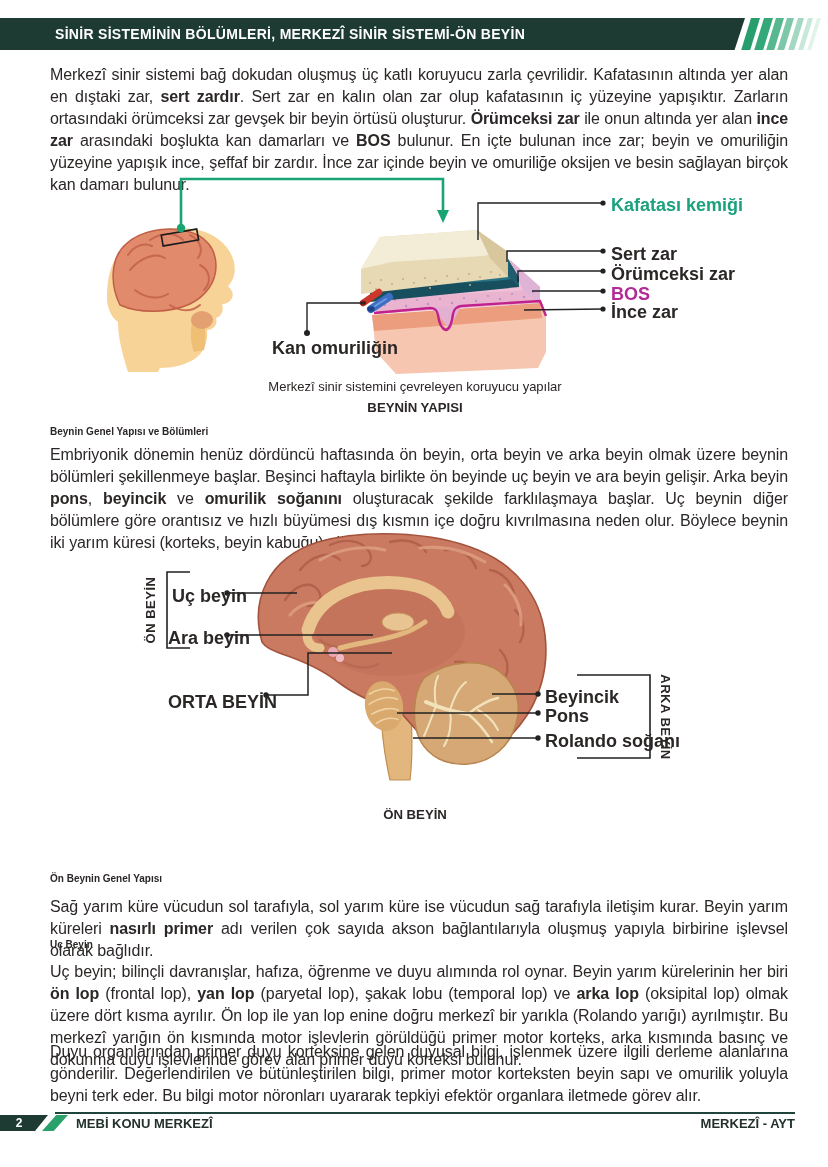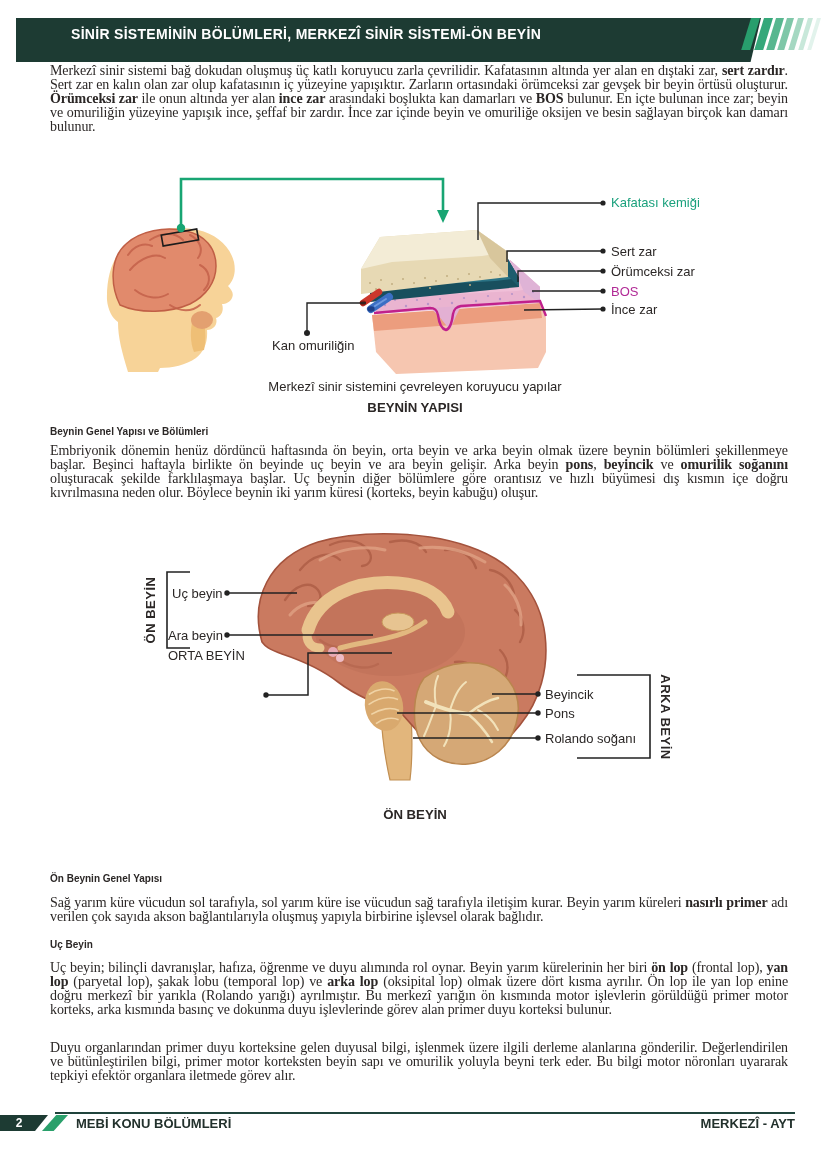--- a/index.html
+++ b/index.html
@@ -1,33 +1,33 @@
 <!DOCTYPE html>
 <html><head>
 <meta charset="utf-8">
 <style>
   html,body{margin:0;padding:0;background:#ffffff;}
   .page{position:relative;width:828px;height:1167px;background:#ffffff;overflow:hidden;
         font-family:"Liberation Sans", sans-serif;color:#2b2726;}
   
-  .hbar{position:absolute;left:0;top:18px;width:745px;height:44px;background:#1d3b33;
-        clip-path:polygon(0 0,100% 0,98.6% 100%,0 100%);margin-left:16px;}
+  .hbar{position:absolute;left:0;top:18px;width:745px;height:32px;background:#1d3b33;
+        clip-path:polygon(0 0,100% 0,98.6% 100%,0 100%);}
   .hbar .title{display:block;line-height:32px;padding-left:55px;color:#ffffff;
         font-size:14px;font-weight:bold;letter-spacing:.3px;white-space:nowrap;}
   .hstripes{position:absolute;left:745px;top:18px;width:83px;height:32px;}
   .hstripes i{position:absolute;top:0;height:32px;transform:skewX(-17deg);transform-origin:0 0;}
   
-  .par{position:absolute;left:50px;width:738px;font-size:14px;line-height:14px;
-       text-align:justify;letter-spacing:-.1px;font-family:Liberation Serif, serif;}
+  .par{position:absolute;left:50px;width:738px;font-size:16px;line-height:22px;
+       text-align:justify;letter-spacing:-.1px;}
   .par b{font-weight:bold;}
   .h{position:absolute;left:50px;font-size:10px;font-weight:bold;}
   .cap{position:absolute;left:50px;width:730px;text-align:center;font-size:13px;}
   .capb{font-weight:bold;font-size:13.2px;}
   
-  .flab{position:absolute;font-size:13px;font-weight:normal;white-space:nowrap;}
+  .flab{position:absolute;font-size:18px;font-weight:bold;white-space:nowrap;}
   .vlab{position:absolute;width:100px;height:18px;text-align:center;font-size:13px;
         font-weight:bold;letter-spacing:.5px;white-space:nowrap;}
   svg{position:absolute;}
   
   .frule{position:absolute;left:55px;top:1112px;width:740px;height:2px;background:#20443c;}
   .fbadge{position:absolute;left:0;top:1115px;width:48px;height:16px;background:#1d3b33;
           clip-path:polygon(0 0,100% 0,73% 100%,0 100%);color:#fff;font-size:12px;
           font-weight:bold;text-align:center;line-height:16px;padding-right:10px;box-sizing:border-box;}
   .fstripe{position:absolute;left:42px;top:1115px;width:26px;height:16px;background:#2aa06b;
           clip-path:polygon(55% 0,100% 0,45% 100%,0 100%);}
@@ -257,35 +257,35 @@
       <circle cx="266" cy="695" r="2.7"></circle>
         <circle cx="538" cy="694" r="2.7"></circle>
       <circle cx="538" cy="713" r="2.7"></circle>
         <circle cx="538" cy="738" r="2.7"></circle>
     </g>
   </svg>
 
   <div class="vlab" style="left:102px;top:601px;transform:rotate(-90deg)">ÖN BEYİN</div>
   <div class="flab" style="left:172px;top:586px">Uç beyin</div>
   <div class="flab" style="left:168px;top:628px">Ara beyin</div>
-  <div class="flab" style="left:168px;top:648px">ORTA BEYİN</div>
+  <div class="flab" style="left:168px;top:692px">ORTA BEYİN</div>
   <div class="flab" style="left:545px;top:687px">Beyincik</div>
   <div class="flab" style="left:545px;top:706px">Pons</div>
   <div class="flab" style="left:545px;top:731px">Rolando soğanı</div>
   <div class="vlab" style="left:614px;top:708px;transform:rotate(90deg)">ARKA BEYİN</div>
 
   <div class="cap capb" style="top:807px">ÖN BEYİN</div>
 
   <div class="h" style="top:873px">Ön Beynin Genel Yapısı</div>
   <div class="par" style="top:896px"><span>Sağ yarım küre vücudun sol tarafıyla, sol yarım küre ise vücudun sağ tarafıyla iletişim kurar. Beyin yarım küreleri </span><b>nasırlı primer</b><span> adı verilen çok sayıda akson bağlantılarıyla oluşmuş yapıyla birbirine işlevsel olarak bağlıdır.</span></div>
   <div class="h" style="top:939px">Uç Beyin</div>
   <div class="par" style="top:961px"><span>Uç beyin; bilinçli davranışlar, hafıza, öğrenme ve duyu alımında rol oynar. Beyin yarım kürelerinin her biri </span><b>ön lop</b><span> (frontal lop), </span><b>yan lop</b><span> (paryetal lop), şakak lobu (temporal lop) ve </span><b>arka lop</b><span> (oksipital lop) olmak üzere dört kısma ayrılır. Ön lop ile yan lop enine doğru merkezî bir yarıkla (Rolando yarığı) ayrılmıştır. Bu merkezî yarığın ön kısmında motor işlevlerin görüldüğü primer motor korteks, arka kısmında basınç ve dokunma duyu işlevlerinde görev alan primer duyu korteksi bulunur.</span></div>
   <div class="par" style="top:1041px"><span>Duyu organlarından primer duyu korteksine gelen duyusal bilgi, işlenmek üzere ilgili derleme alanlarına gönderilir. Değerlendirilen ve bütünleştirilen bilgi, primer motor korteksten beyin sapı ve omurilik yoluyla beyni terk eder. Bu bilgi motor nöronları uyararak tepkiyi efektör organlara iletmede görev alır.</span></div>
 
   <div class="frule"></div>
   <div class="fbadge">
     <span>2</span>
   </div>
   <div class="fstripe"></div>
-  <div class="ftext" style="left:76px">MEBİ KONU BÖLÜMLERİ</div>
+  <div class="ftext" style="left:76px">MEBİ KONU MERKEZÎ</div>
   <div class="ftext" style="right:33px">MERKEZÎ - AYT</div>
 
 </div>
 
 </body></html>

